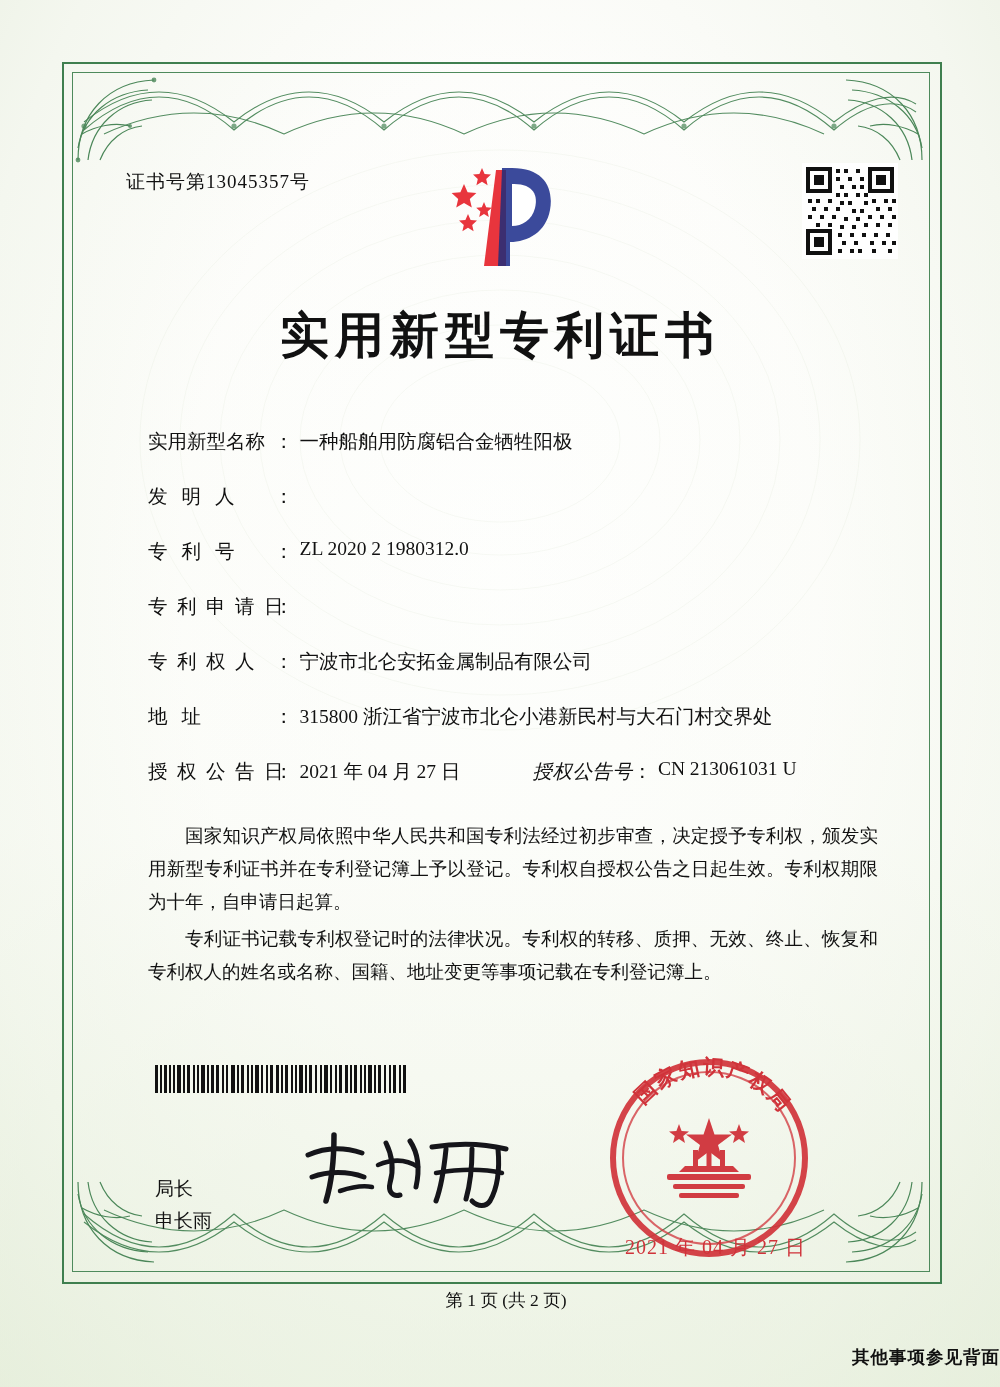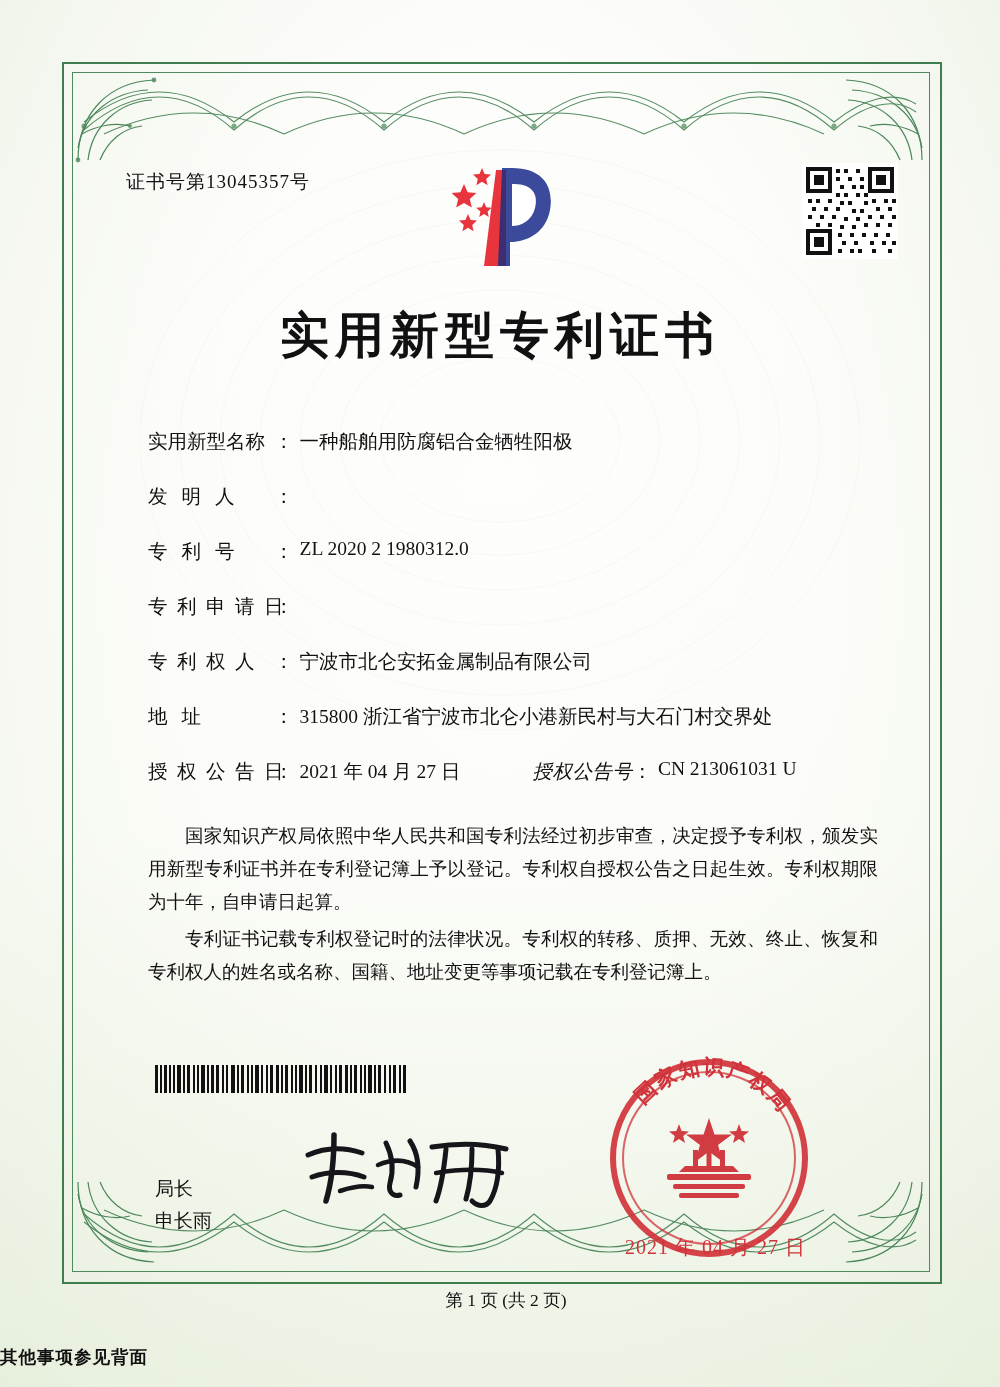--- a/index.html
+++ b/index.html
@@ -243,21 +243,21 @@
     top: 1288px;
     text-align: center;
     font-size: 17.5px;
     color: #111;
     margin-left: 12px;
   }
   .back-note {
     position: absolute;
     left: 0; right: 0;
     top: 1345px;
-    text-align: left;
+    text-align: right;
     font-size: 17.5px;
     font-weight: 700;
     color: #111;
     letter-spacing: 1px;
   }
 </style>
 </head>
 <body>
 
 <div class="certificate">

